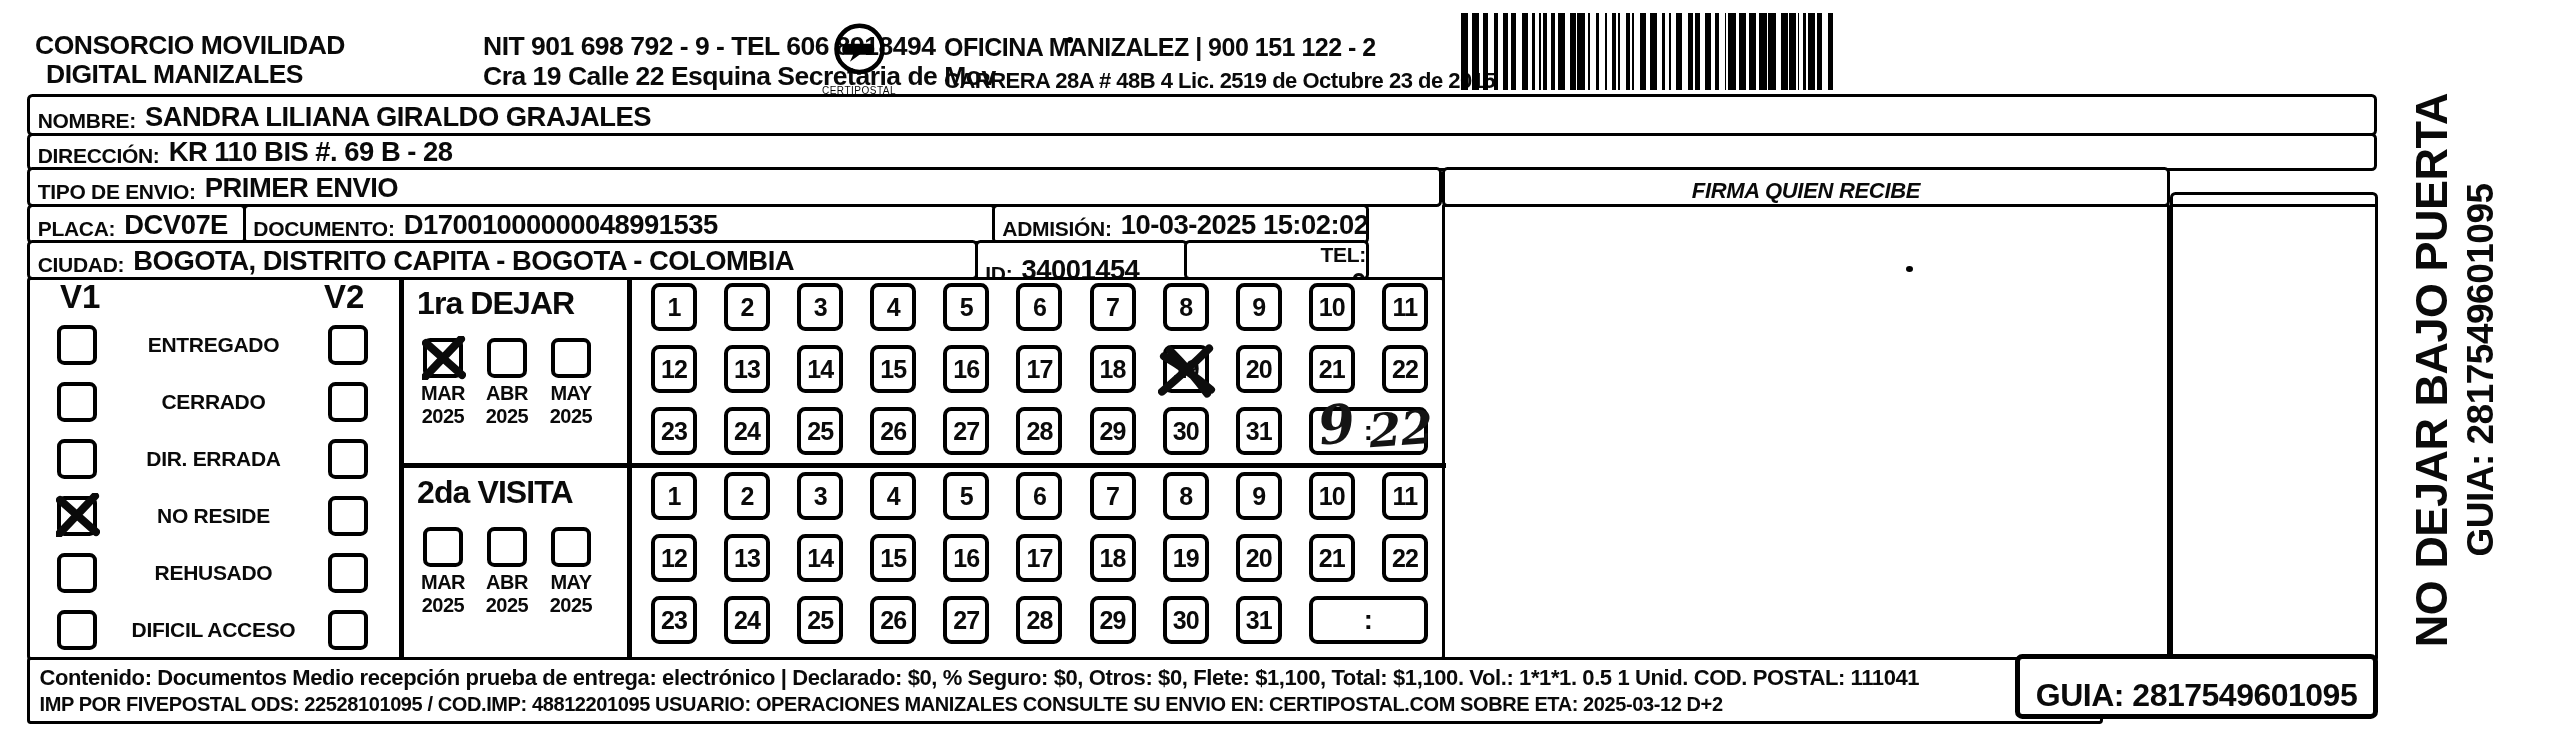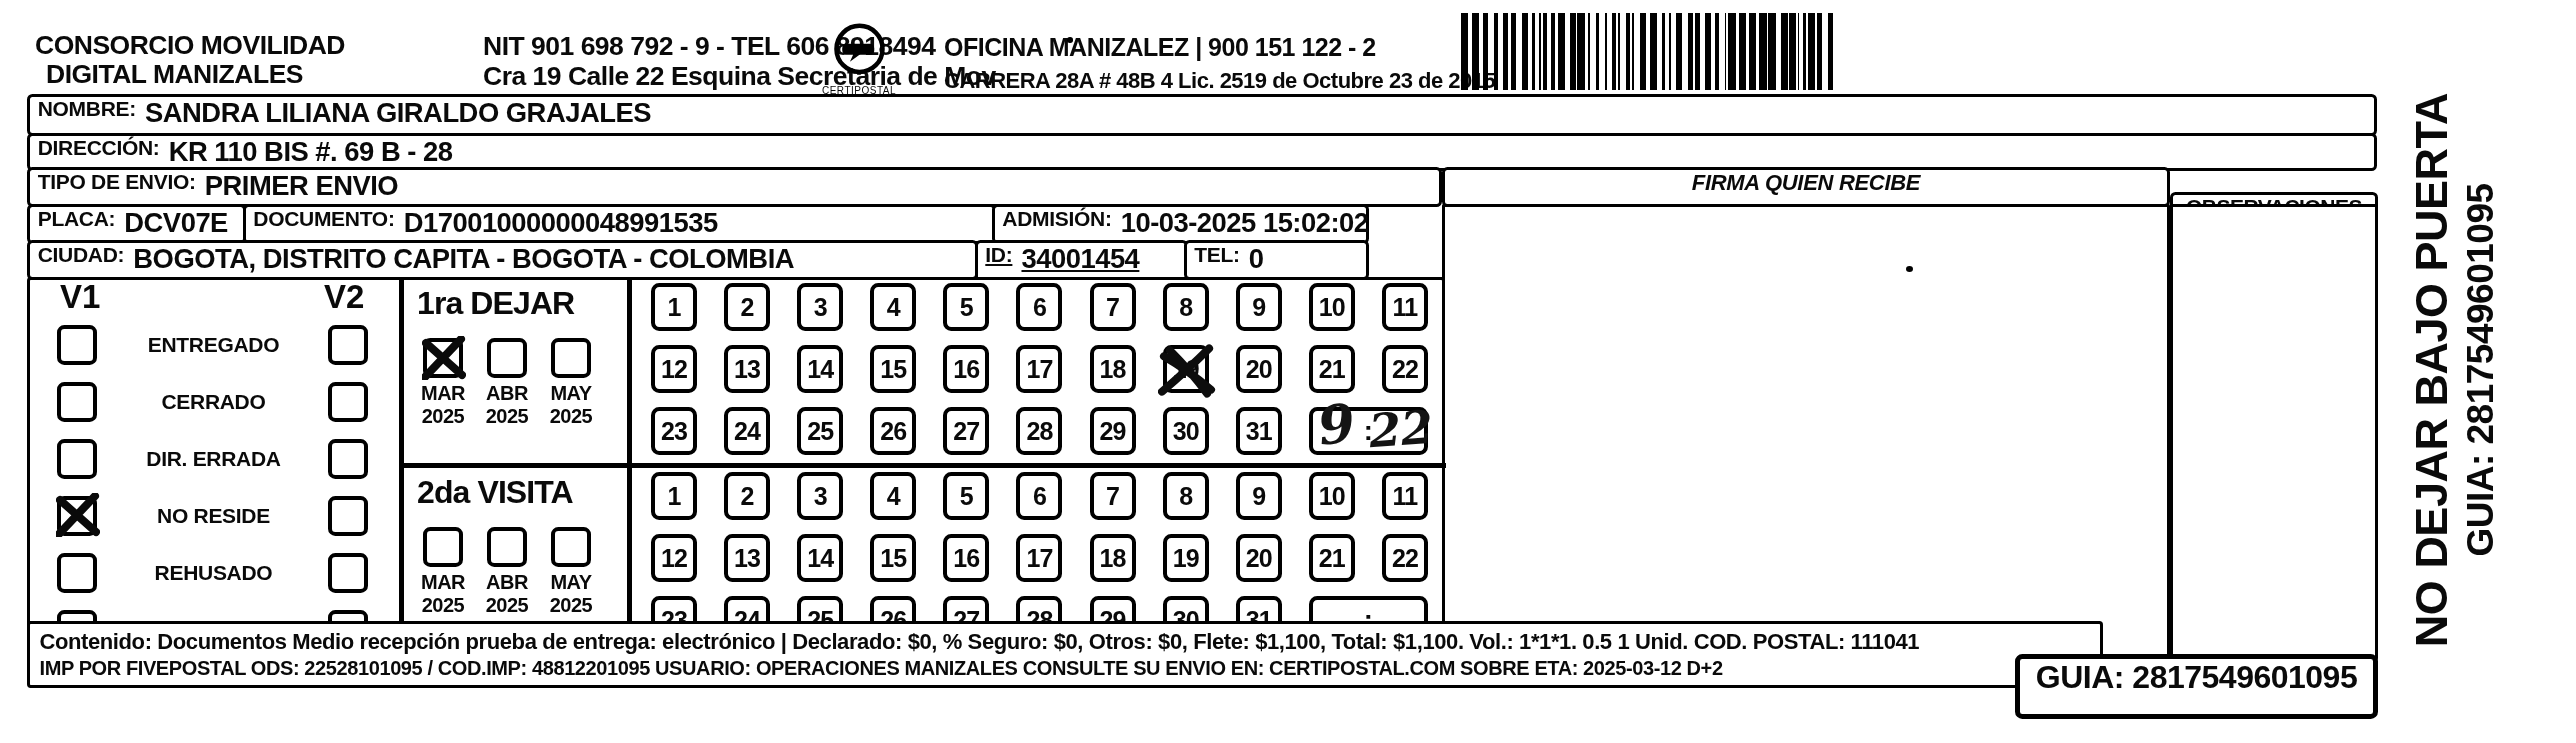--- a/index.html
+++ b/index.html
@@ -15,40 +15,40 @@
   #hdr-office{position:absolute;left:944px;top:33px;white-space:nowrap;}
   #office-line1{font-size:25px;font-weight:bold;letter-spacing:-0.5px;}
   #office-line2{font-size:22px;font-weight:bold;letter-spacing:-0.5px;margin-top:5.5px;}
   #barcode{position:absolute;left:1461px;top:12.8px;width:382px;height:77px;display:flex;align-items:stretch;overflow:hidden;}
   #barcode i{background:#000;height:100%;flex:0 0 auto;display:block;}
   .speck{position:absolute;background:#000;border-radius:50%;}
   #speck-1{left:1067px;top:37px;width:5.5px;height:5.5px;}
   #ink-dot{left:1906px;top:266px;width:7.3px;height:6.4px;}
   
   .box{position:absolute;border:3.7px solid #000;border-radius:5.5px;background:#fff;box-sizing:border-box;
-       display:flex;align-items:flex-start;}
+       display:flex;align-items:flex-end;}
   .box .lab{font-weight:bold;font-size:21px;padding-left:7.3px;white-space:nowrap;letter-spacing:-0.3px;}
   .box .val{font-weight:bold;font-size:27.4px;padding-left:9.1px;white-space:nowrap;letter-spacing:-0.5px;}
   #row-nombre{left:27.4px;top:94px;width:2350px;height:42px;}
   #row-direccion{left:27.4px;top:133px;width:2350px;height:38px;}
   #row-tipo{left:27.4px;top:167px;width:1415px;height:40px;}
   #cell-firma-header{left:1442px;top:167px;width:728px;height:40px;justify-content:center;}
   #cell-firma-header .hdr{font-size:22px;font-weight:bold;letter-spacing:-0.3px;font-style:italic;}
   #cell-obs-header{left:2170px;top:167px;width:208px;height:40px;justify-content:center;margin-top:25px;}
   #cell-obs-header .hdr{font-size:21px;font-weight:bold;letter-spacing:-0.5px;}
   #cell-placa{left:27.4px;top:204px;width:219px;height:40px;}
   #cell-documento{left:243px;top:204px;width:753px;height:40px;}
   #cell-admision{left:992px;top:204px;width:377px;height:40px;}
   #cell-ciudad{left:27.4px;top:240px;width:951px;height:40px;}
   #cell-id{left:975px;top:240px;width:213px;height:49px;text-decoration:underline;}
-  #cell-tel{left:1184px;top:240px;width:185px;height:40px;}
+  #cell-tel{left:1184px;top:240px;width:185px;height:40px;flex-direction:column;}
   #checks-outer{left:27.4px;top:277px;width:1418px;height:383px;border-radius:3.7px;}
   #firma-area{left:1442px;top:204px;width:728px;height:456px;border-radius:1.8px;}
   #obs-area{left:2170px;top:204px;width:208px;height:456px;border-radius:1.8px;}
-  #footer-left{left:27.4px;top:621px;width:2076px;height:67px;border-radius:3.7px;flex-direction:column;align-items:flex-start;justify-content:center;}
+  #footer-left{left:27.4px;top:657px;width:2076px;height:67px;border-radius:3.7px;flex-direction:column;align-items:flex-start;justify-content:center;}
   #footer-line1{font-size:22px;font-weight:bold;letter-spacing:-0.4px;padding-left:9.1px;white-space:nowrap;}
   #footer-line2{font-size:20px;font-weight:bold;letter-spacing:-0.4px;padding-left:9.1px;margin-top:2.7px;white-space:nowrap;}
   #footer-guia{left:2015px;top:654px;width:363px;height:65px;border-width:5.5px;border-radius:7.3px;justify-content:center;}
   #footer-guia .gtxt{font-size:32px;font-weight:bold;letter-spacing:-0.5px;}
   .vline,.hline{position:absolute;background:#000;}
   #vline-1{left:399px;top:277px;width:4.6px;height:383px;}
   #vline-2{left:627px;top:277px;width:4.6px;height:383px;}
   #hline-visits{left:399px;top:463px;width:1047px;height:4.6px;}
   
   #v1-header{position:absolute;left:60px;top:278px;font-size:33px;font-weight:bold;}

